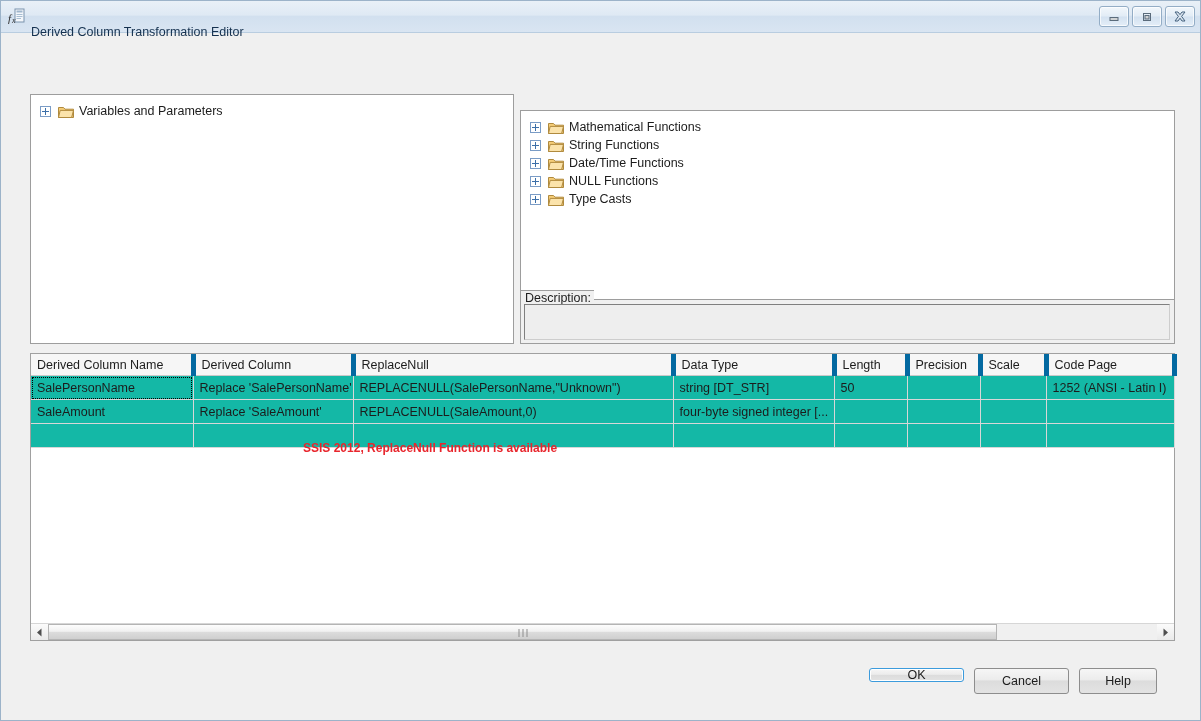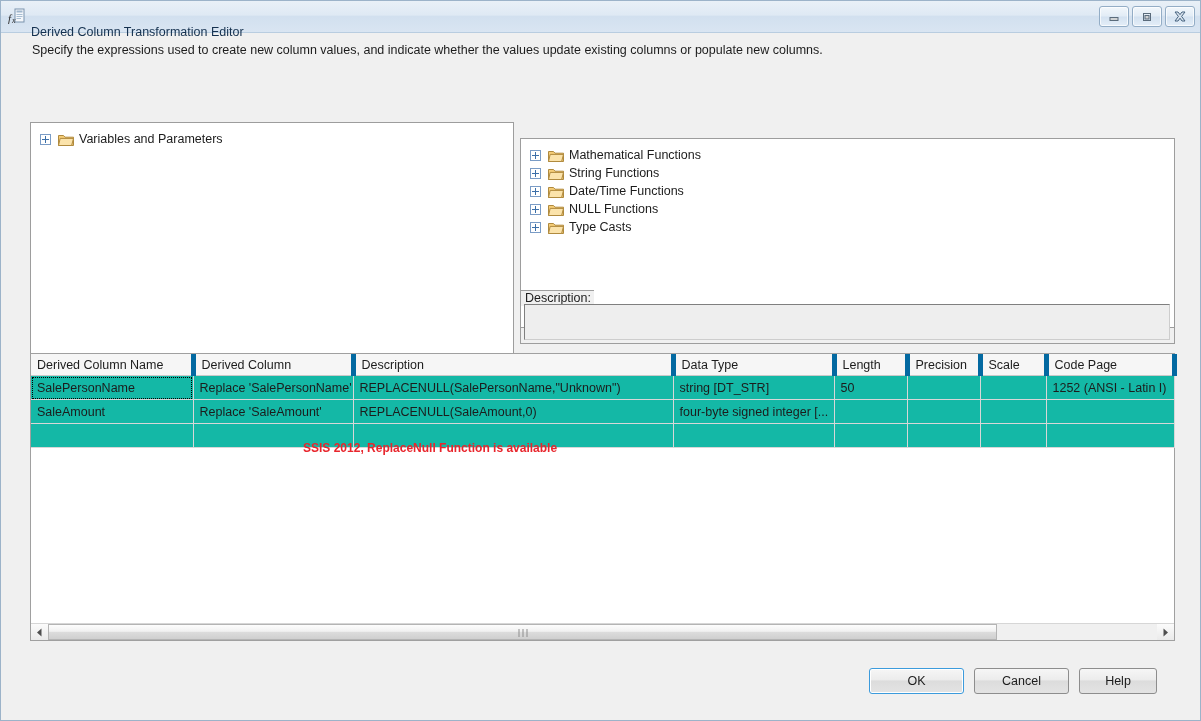--- a/index.html
+++ b/index.html
@@ -50,21 +50,20 @@
     font-size: 12.5px; color: #1c1c1c;
     white-space: nowrap;
   }
   
   .panel {
     position: absolute;
     background: #ffffff;
     border: 1px solid #9d9d9d;
     box-sizing: border-box;
     overflow: hidden;
-    margin-top: 28px;
   }
   #left-panel  { left: 29px;  top: 93px; width: 484px; height: 250px; }
   #right-panel { left: 519px; top: 109px; width: 655px; height: 190px; }
   .tree { padding: 7px 0 0 0; }
   .tnode {
     display: flex; align-items: center;
     height: 18px; padding-left: 9px;
     font-size: 12.5px; color: #1c1c1c;
   }
   .expander {
@@ -184,21 +183,21 @@
     border-radius: 3px;
     background: linear-gradient(to bottom,#f6f6f6 0%,#ececec 45%,#dcdcdc 50%,#e3e3e3 100%);
     font-size: 12.5px; color: #1c1c1c;
     font-family: "Liberation Sans", sans-serif;
     display: flex; align-items: center; justify-content: center;
     box-sizing: border-box;
     padding: 0;
   }
   #btn-configure { left: 30px;  top: 667px; width: 279px; height: 26px; }
   #btn-ok {
-    left: 868px; top: 667px; width: 95px; height: 26px;
+    left: 868px; top: 667px; width: 95px; height: 14px;
     border: 1px solid #3c9bdc;
     box-shadow: inset 0 0 0 1px #ffffff;
   }
   #btn-cancel { left: 973px; top: 667px; width: 95px; height: 26px; }
   #btn-help   { left: 1078px; top: 667px; width: 78px; height: 26px; }
 </style>
 </head>
 <body>
 
 <div class="window">
@@ -230,21 +229,20 @@
         </svg>
       </div>
       <div class="wbtn">
         <svg width="14" height="11" viewBox="0 0 14 11">
           <path d="M2,1 L5,1 L7,3.6 L9,1 L12,1 L8.6,5.4 L12,10 L9,10 L7,7.2 L5,10 L2,10 L5.4,5.4 Z" fill="#d9e3ee" stroke="#46637f" stroke-width="1" stroke-linejoin="round"></path>
         </svg>
       </div>
     </div>
   </div>
 
-  <div class="instruction">Specify the expressions used to create new column values, and indicate whether the values update existing columns or populate new columns.</div>
 
   <div class="panel" id="left-panel">
     <div class="tree">
       <div class="tnode">
         <span class="expander"></span>
         <span class="folder">
           <svg width="16" height="13" viewBox="0 0 16 13">
             <path d="M0.5,2.5 L5.5,2.5 L7,4.2 L15.5,4.2 L15.5,12.5 L0.5,12.5 Z" fill="#f5cd78" stroke="#b08a3e"></path>
             <path d="M2.2,5.4 L15.5,5.4 L13.6,12.5 L0.5,12.5 Z" fill="#fbe3ab" stroke="#b08a3e"></path>
           </svg>
@@ -322,21 +320,21 @@
         <col style="width:161px">
           <col style="width:73px">
           <col style="width:73px">
         <col style="width:66px">
           <col style="width:128px">
       </colgroup>
       <thead>
         <tr>
           <th>Derived Column Name</th>
           <th>Derived Column</th>
-          <th>Description</th>
+          <th>ReplaceNull</th>
           <th>Data Type</th>
           <th>Length</th>
           <th>Precision</th>
           <th>Scale</th>
           <th>Code Page</th>
         </tr>
       </thead>
       <tbody>
         <tr>
           <td class="focused">SalePersonName</td>

